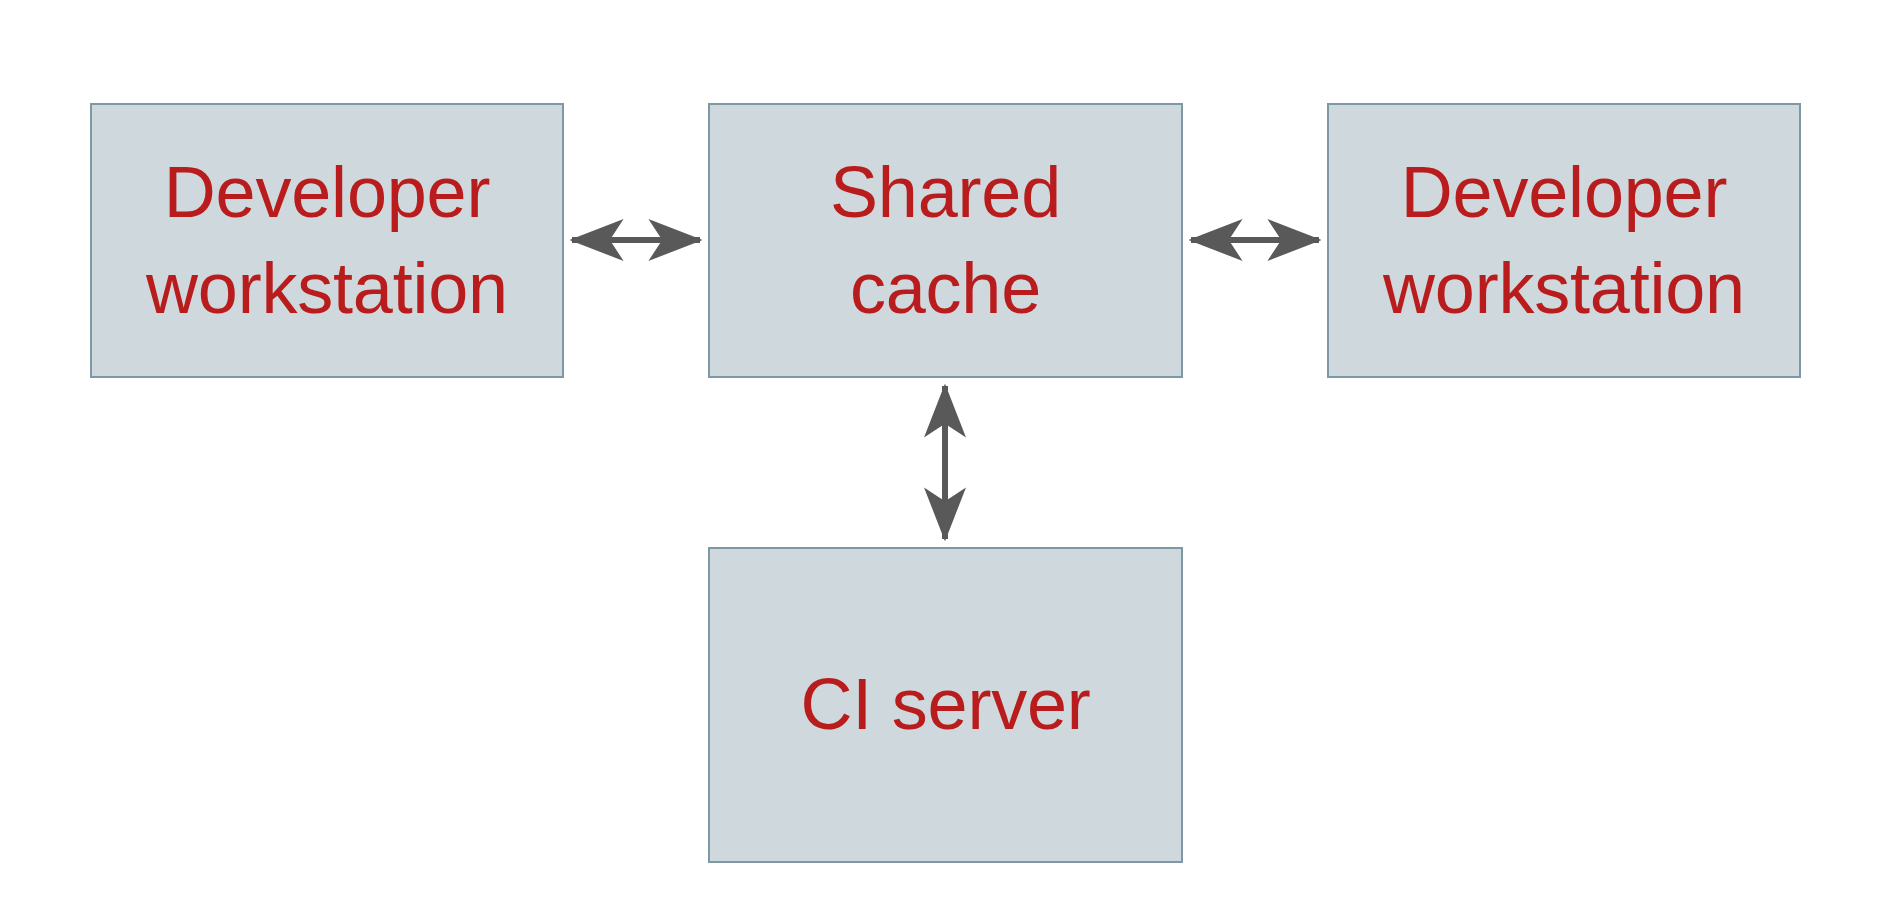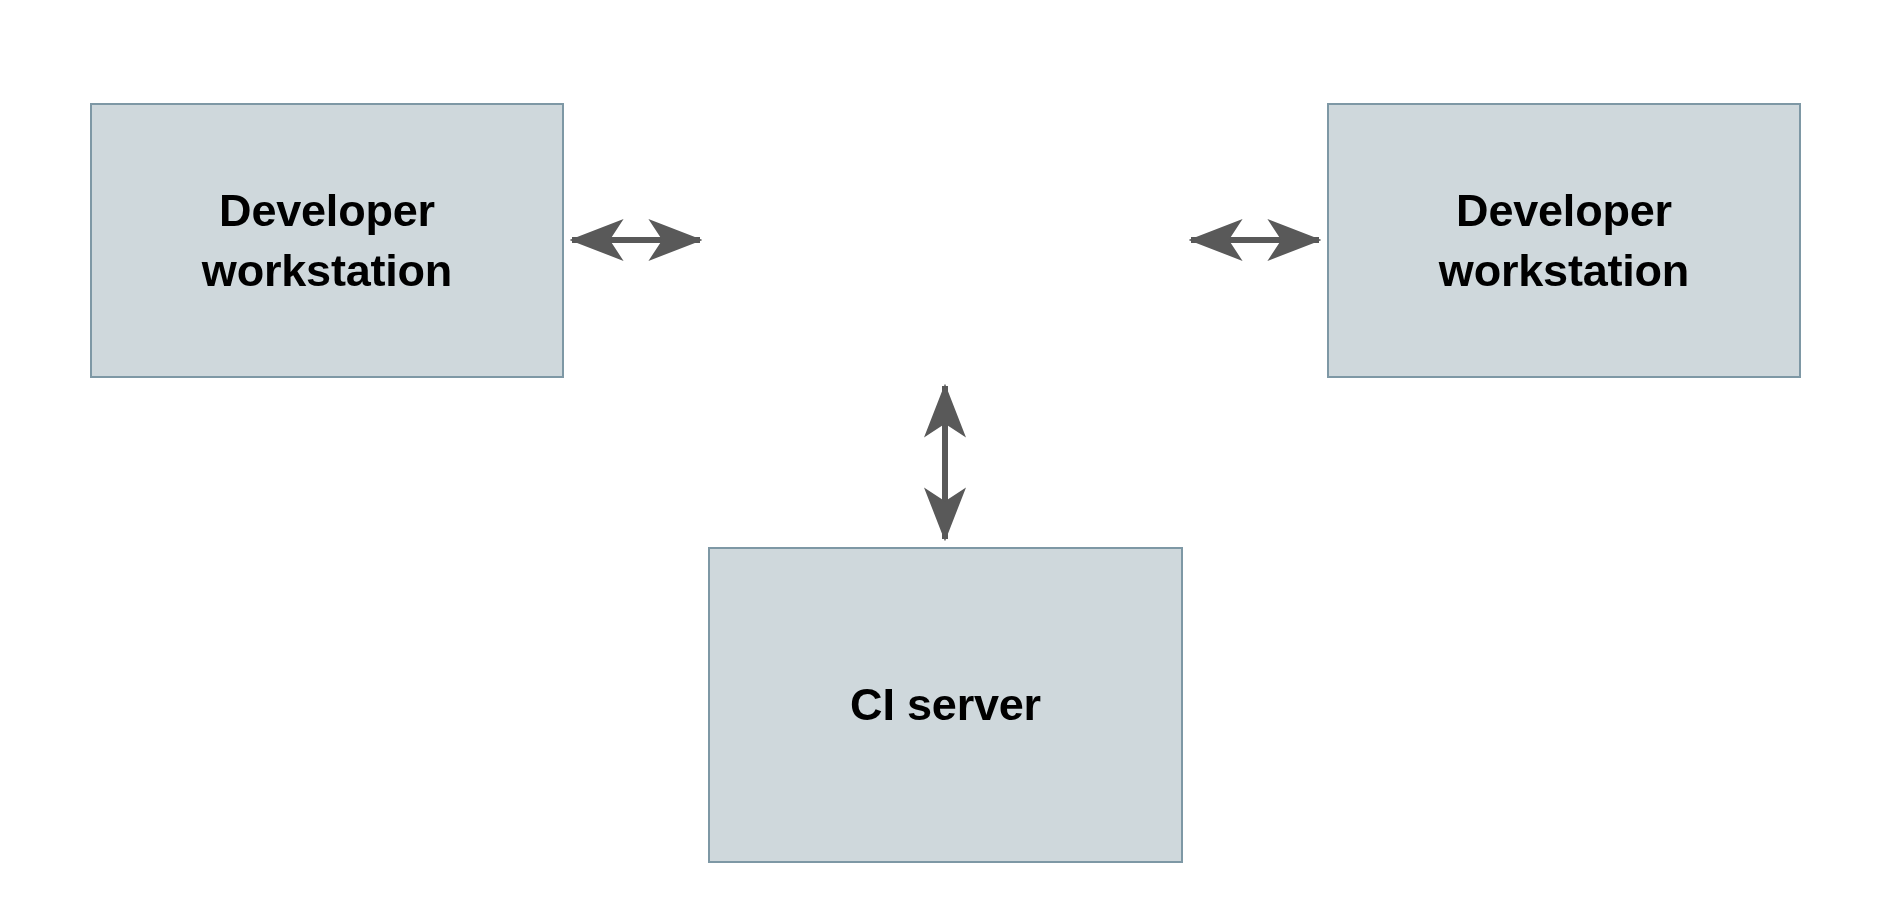--- a/index.html
+++ b/index.html
@@ -23,24 +23,24 @@
     position: absolute;
     box-sizing: border-box;
     background: #cfd8dc;
     border: 2px solid #7e98a5;
     display: flex;
     align-items: center;
     justify-content: center;
     text-align: center;
   }
   .node-label {
-    color: #000000;
-    font-size: 45px;
+    color: #b91c1c;
+    font-size: 72px;
     line-height: 1.32;
-    font-weight: 700;
+    font-weight: 400;
     letter-spacing: -0.2px;
     white-space: pre-line;
     padding: 0 8px;
   }
   .node-dev-left   { left: 90px;  top: 103px; width: 474px; height: 275px; }
   .node-shared     { left: 708px; top: 103px; width: 475px; height: 275px; }
   .node-dev-right  { left: 1327px;top: 103px; width: 474px; height: 275px; }
   .node-ci         { left: 708px; top: 547px; width: 475px; height: 316px; }
 
   .connector-layer {
@@ -72,20 +72,24 @@
     <line x1="1191" y1="240" x2="1319" y2="240" stroke="#595959" stroke-width="6" marker-start="url(#arrowhead-start)" marker-end="url(#arrowhead-end)"></line>
 
     <line x1="945" y1="539" x2="945" y2="386" stroke="#595959" stroke-width="6" marker-start="url(#arrowhead-start)" marker-end="url(#arrowhead-end)"></line>
   </svg>
 
   <div class="node-box node-dev-left">
     <span class="node-label">Developer
 workstation</span>
   </div>
 
+  <div class="node-box node-shared">
+    <span class="node-label">Shared
+cache</span>
+  </div>
 
   <div class="node-box node-dev-right">
     <span class="node-label">Developer
 workstation</span>
   </div>
 
   <div class="node-box node-ci">
     <span class="node-label">CI server</span>
   </div>
 

